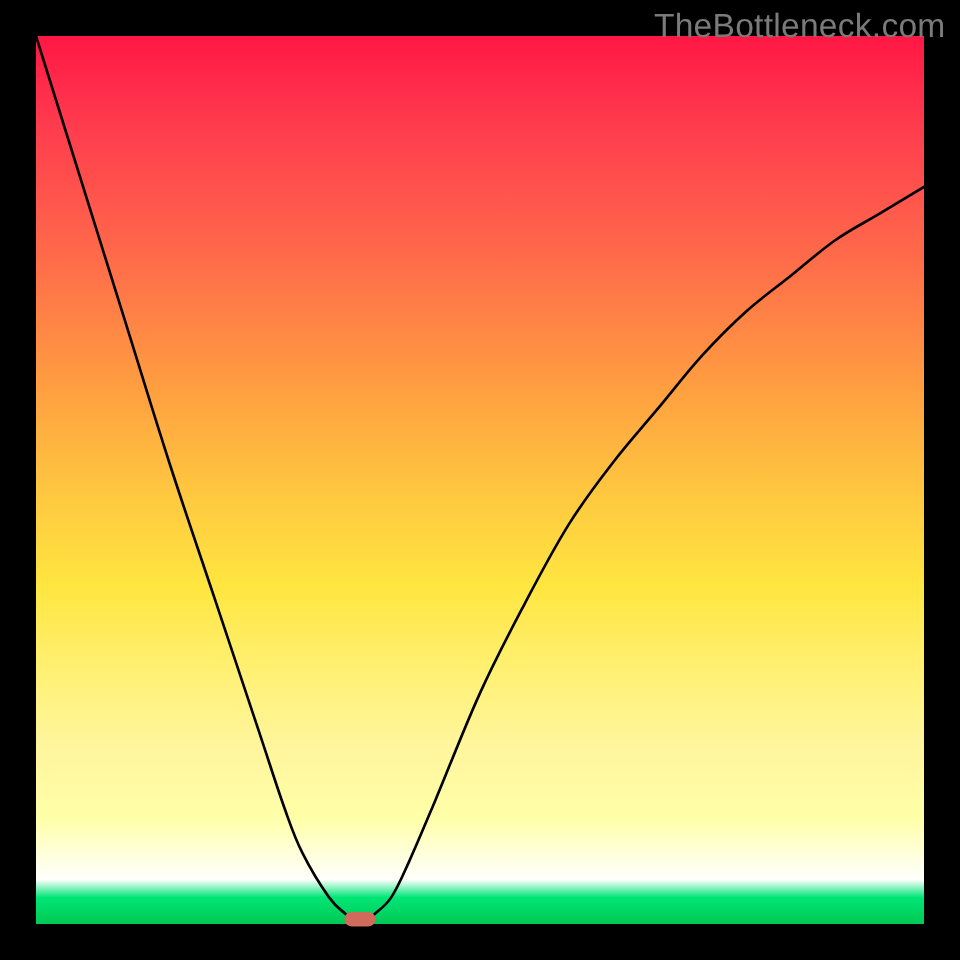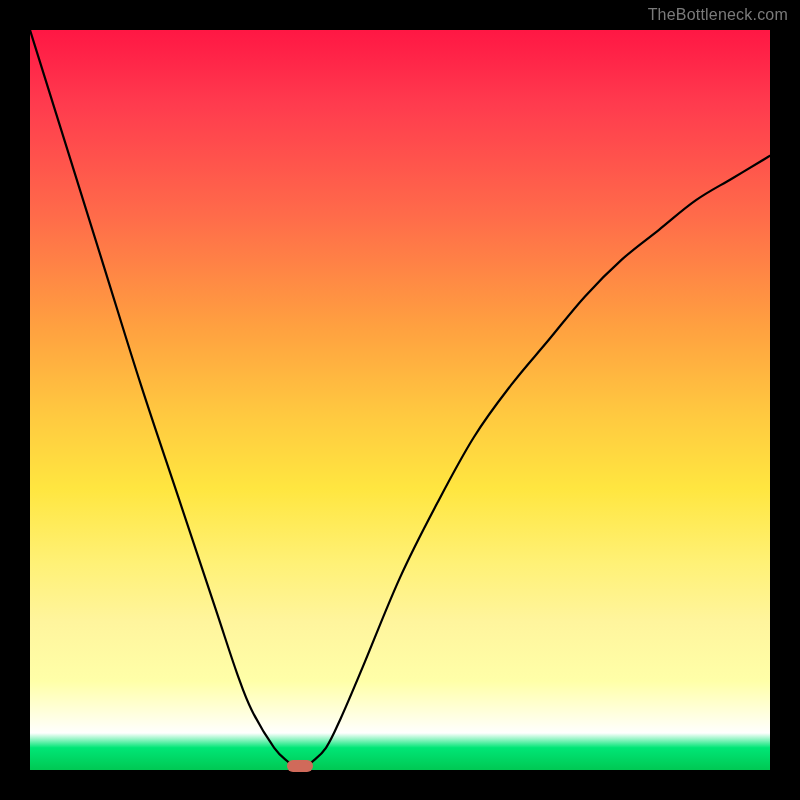--- a/index.html
+++ b/index.html
@@ -28,21 +28,21 @@
       #ffffa8 88%,
       #FFFFFE 95%,
       #00e676 97%,
       #00c853 100%);
   }
   .attribution {
     position: absolute;
     top: 6px;
     right: 12px;
     font-family: Arial, Helvetica, sans-serif;
-    font-size: 16px;
+    font-size: 28px;
     color: #7a7a7a;
     letter-spacing: 0.2px;
   }
   .curve-svg {
     position: absolute;
     left: 0;
     top: 0;
     width: 740px;
     height: 740px;
   }

